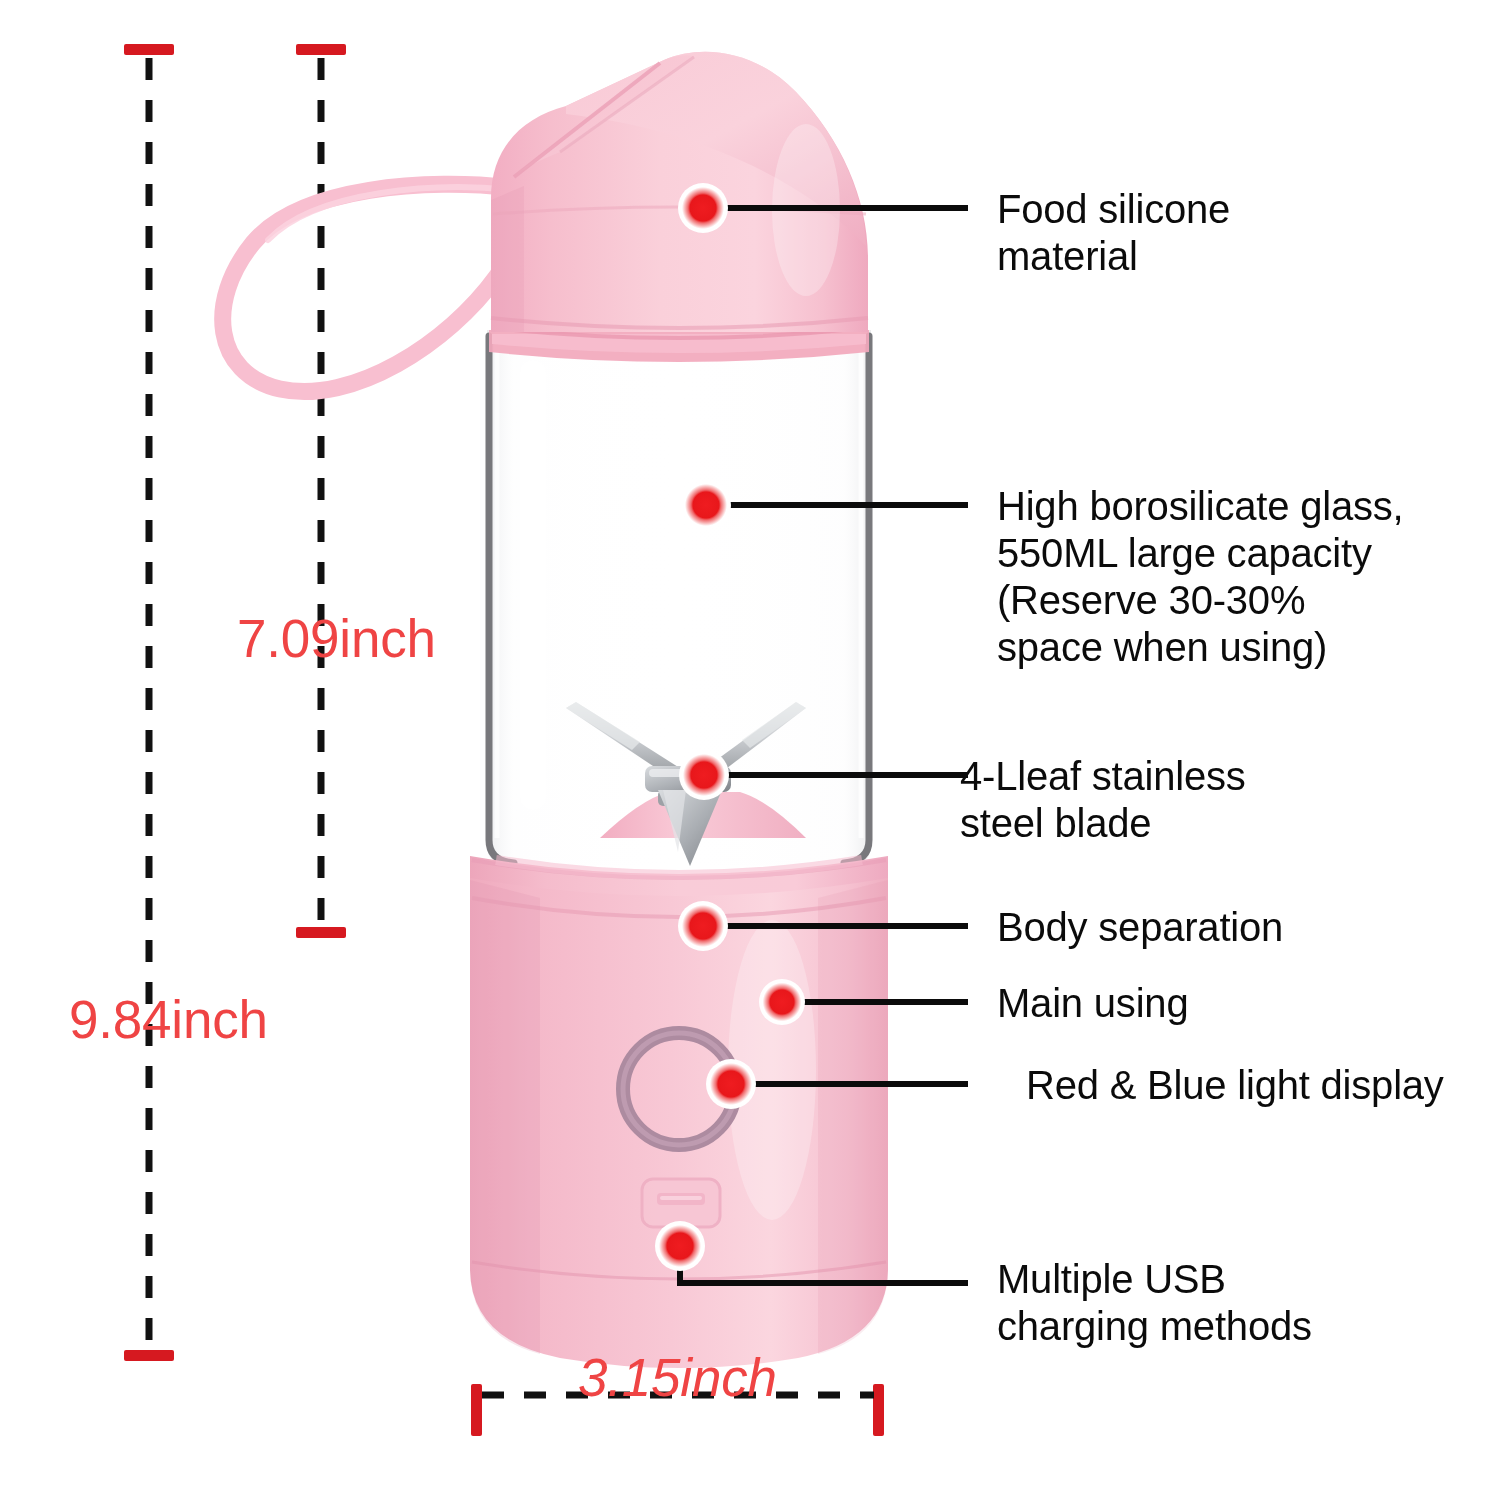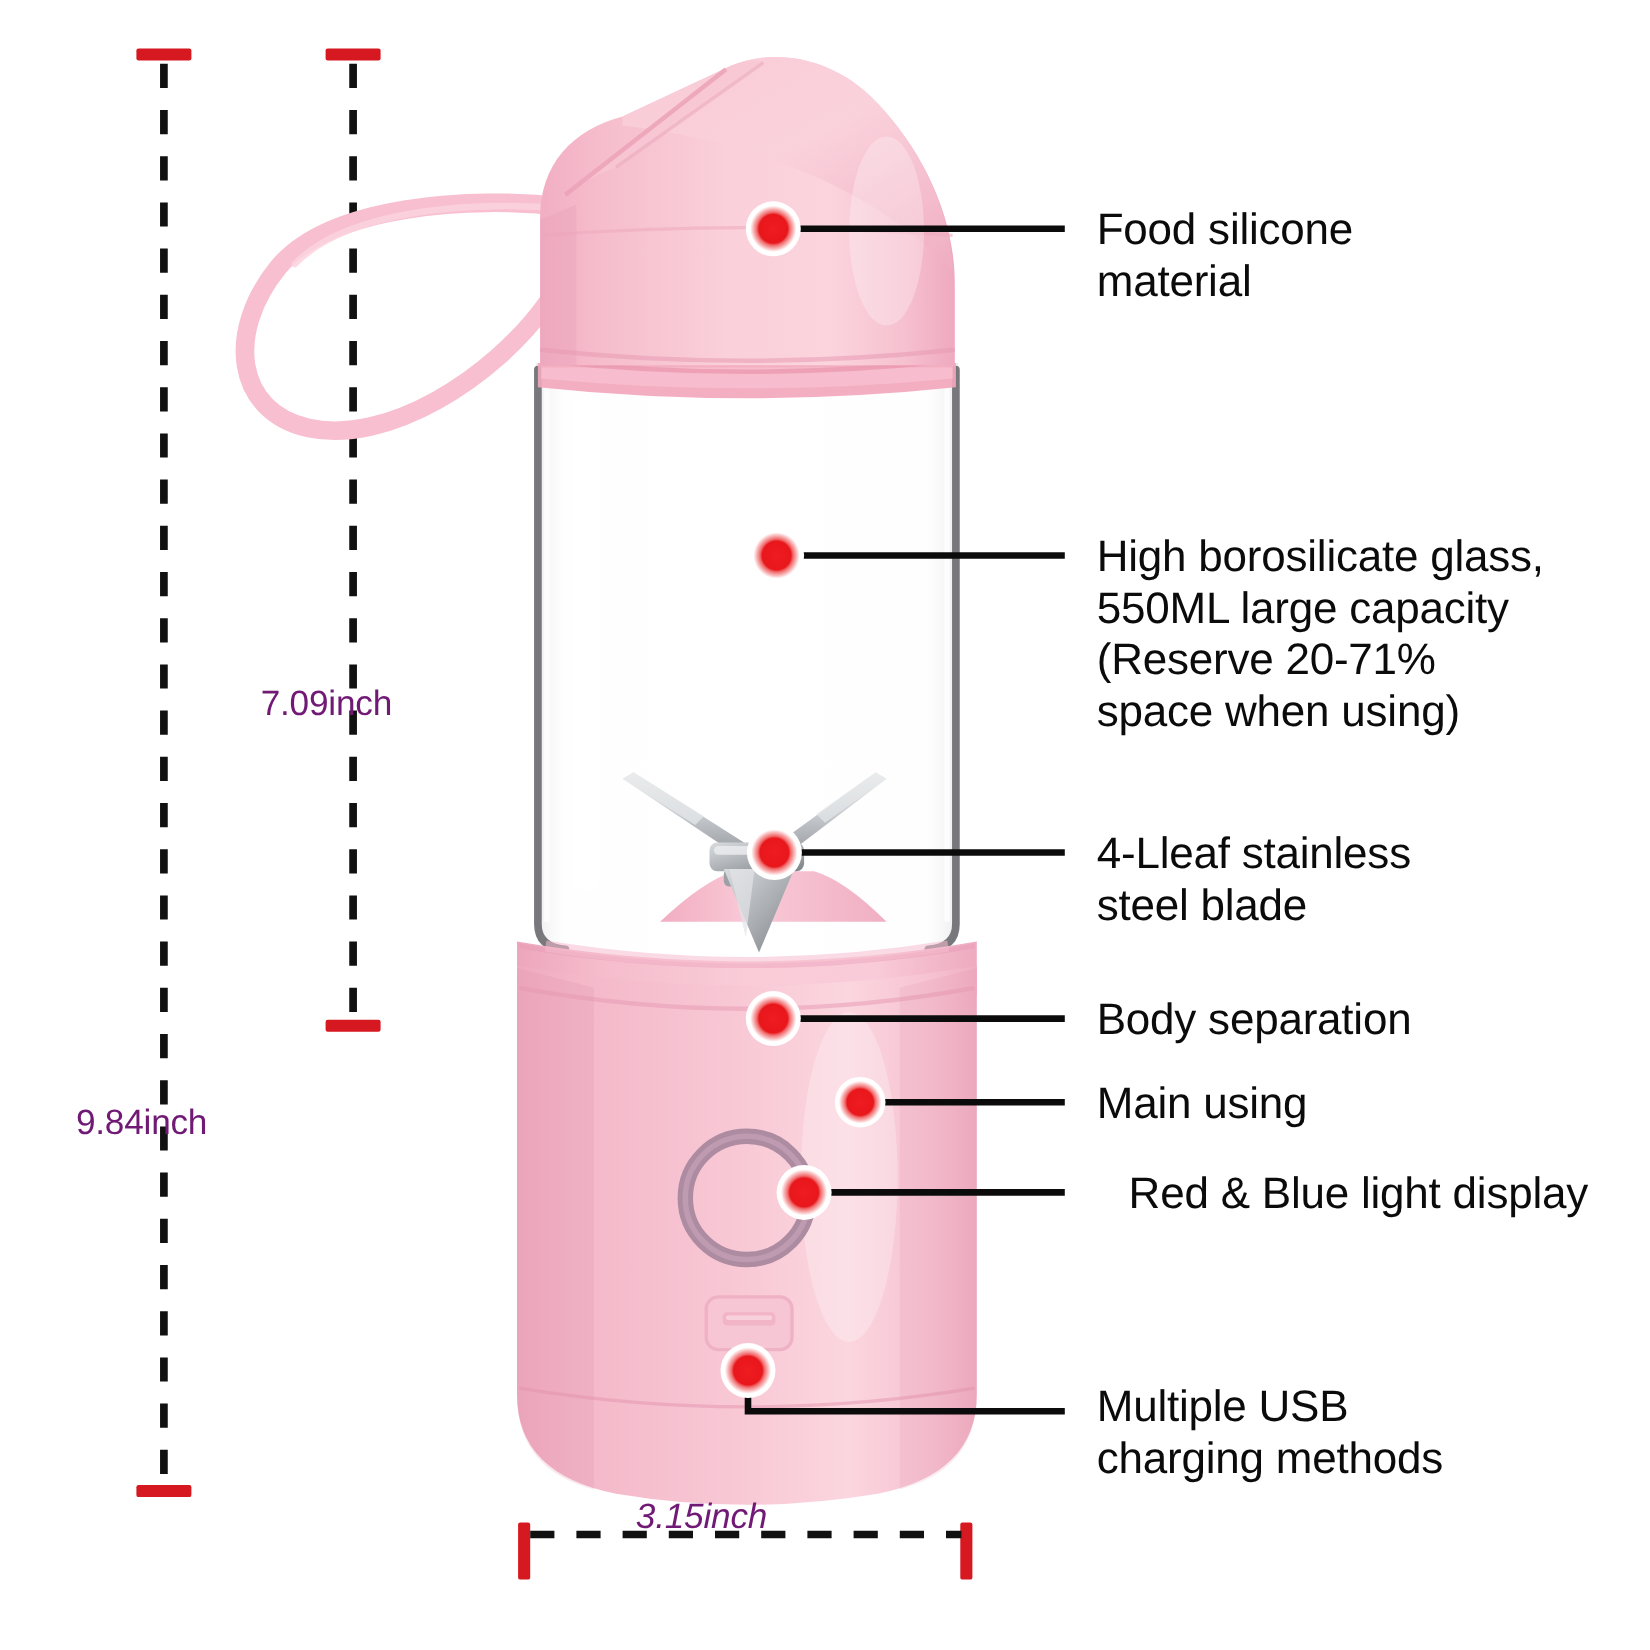--- a/index.html
+++ b/index.html
@@ -25,22 +25,22 @@
     color:#0b0b0b;
     font-size:40px;
     line-height:47px;
     letter-spacing:-0.2px;
     white-space:pre-line;
     font-family:"Liberation Sans", sans-serif;
   }
   
   .dim-label{
     position:absolute;
-    color:#701a75;
-    font-size:32px;
+    color:#ef4444;
+    font-size:53px;
     line-height:44px;
     letter-spacing:-0.2px;
     white-space:nowrap;
     font-family:"Liberation Sans", sans-serif;
   }
 </style>
 </head>
 <body>
 
 <div id="stage">
@@ -279,24 +279,24 @@
       <circle cx="680" cy="1246" r="25" fill="url(#gDot)"></circle>
     </g>
   </svg>
 
   <div>
     <div class="callout-text" style="left:997px; top:186px;">Food silicone
 material</div>
 
     <div class="callout-text" style="left:997px; top:483px;">High borosilicate glass,
 550ML large capacity
-(Reserve 20-71%
+(Reserve 30-30%
 space when using)</div>
 
-    <div class="callout-text" style="left:997px; top:753px;">4-Lleaf stainless
+    <div class="callout-text" style="left:960px; top:753px;">4-Lleaf stainless
 steel blade</div>
 
     <div class="callout-text" style="left:997px; top:904px;text-align:center;">Body separation</div>
 
     <div class="callout-text" style="left:997px; top:980px;">Main using</div>
 
     <div class="callout-text" style="left:997px; top:1062px;margin-left:29px;">Red &amp; Blue light display</div>
 
     <div class="callout-text" style="left:997px; top:1256px;">Multiple USB
 charging methods</div>

